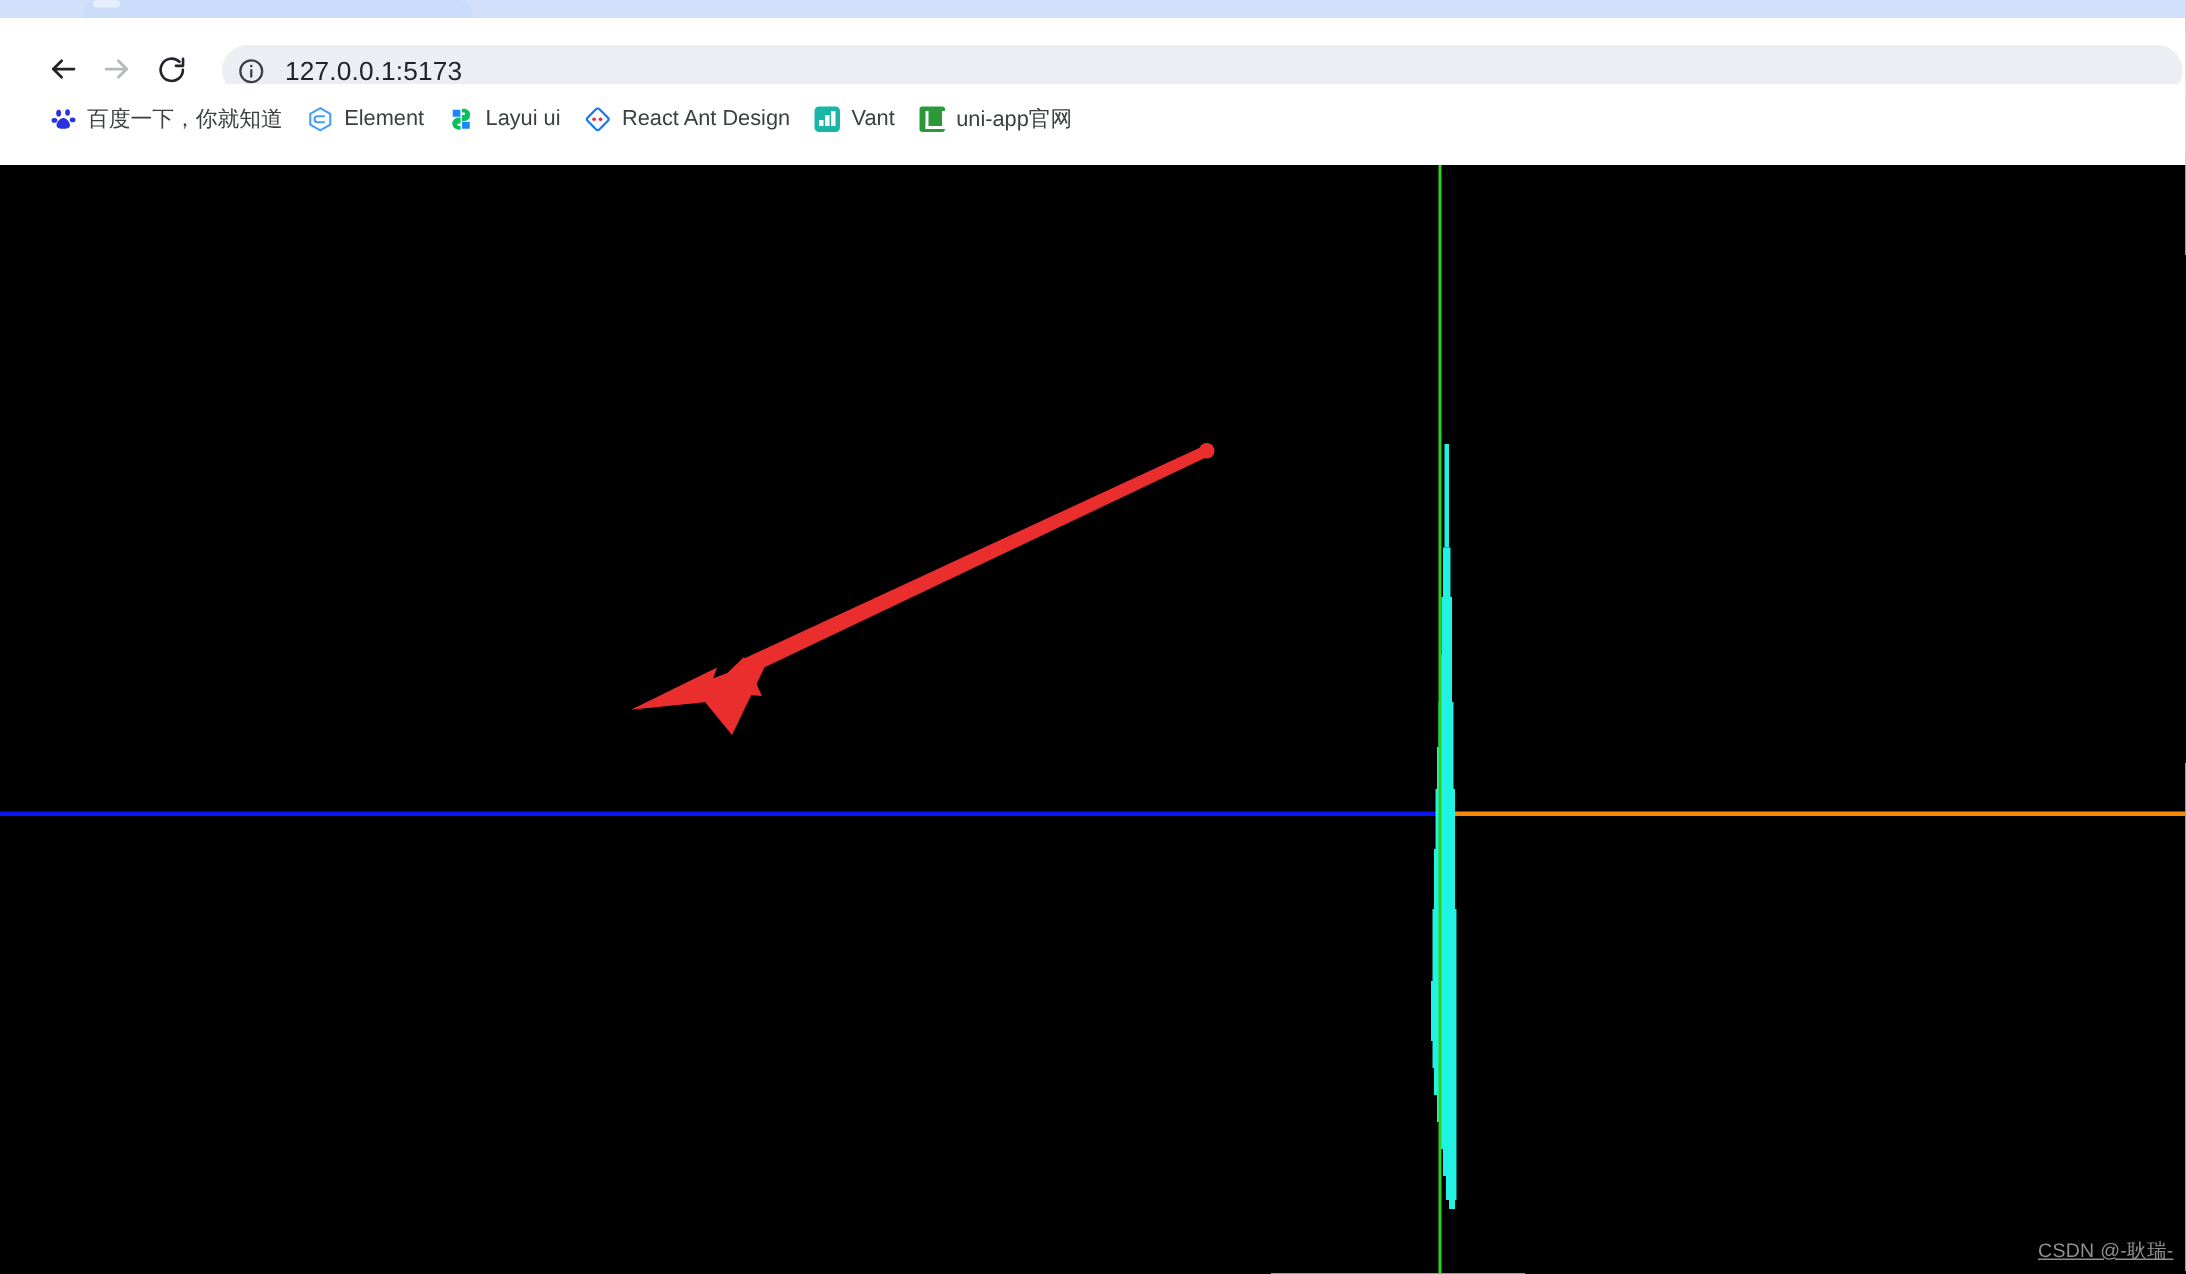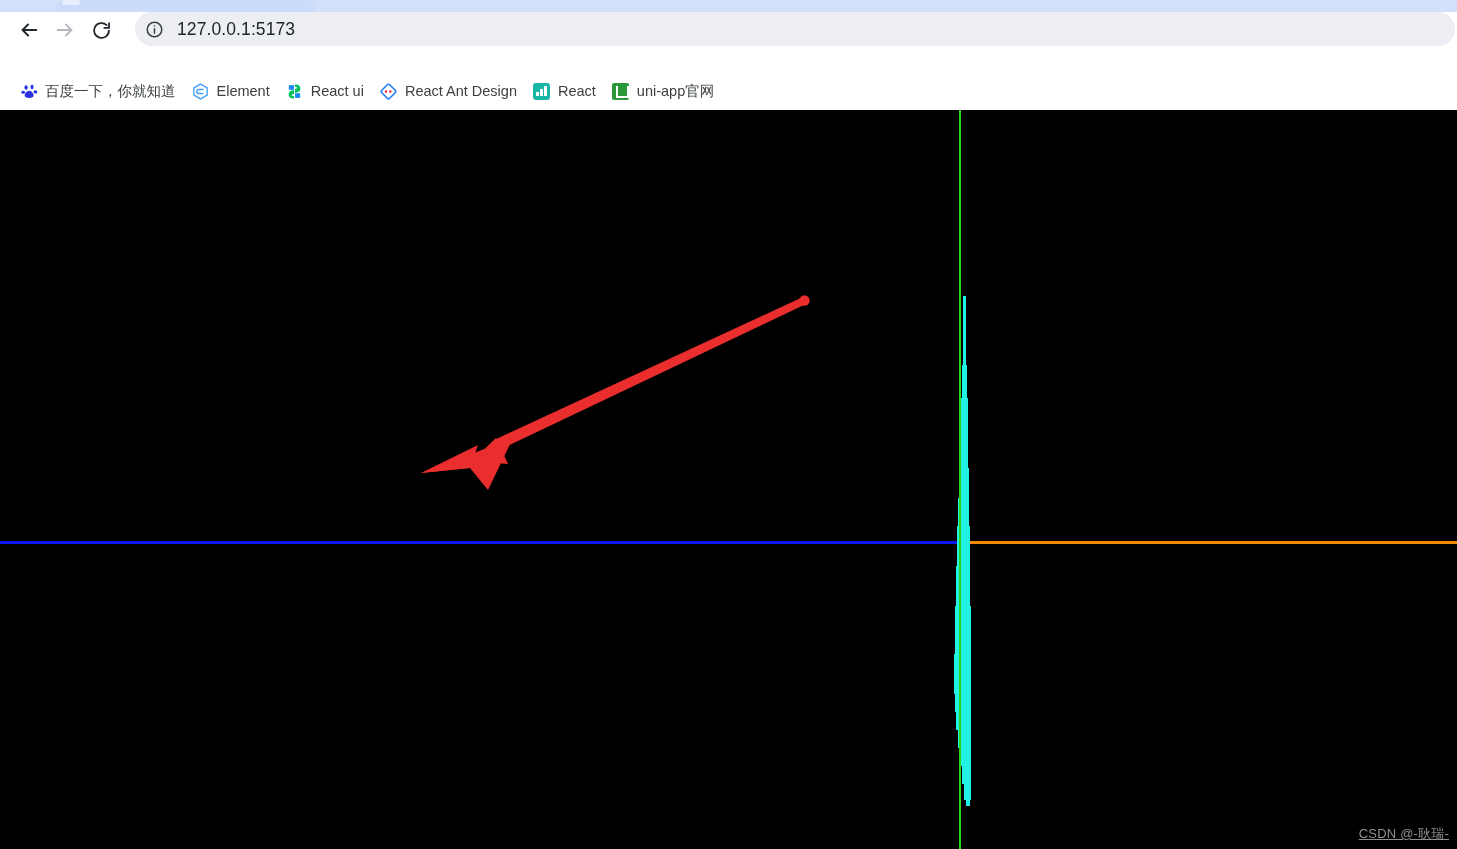--- a/index.html
+++ b/index.html
@@ -42,22 +42,22 @@
   }
 
   .toolbar {
     position: absolute;
     top: 12px; left: 0;
     width: 1457px;
     height: 52px;
     background: #ffffff;
     border-radius: 10px 10px 0 0;
     display: flex;
-    align-items: flex-start;
-    padding-left: 11px;
+    align-items: flex-end;
+    padding-left: 24px;
   }
 
   .navbtn {
     width: 36px; height: 36px;
     border-radius: 50%;
     display: flex;
     align-items: center;
     justify-content: center;
     border: none;
     background: transparent;
@@ -91,27 +91,27 @@
     font-size: 17.5px;
     color: #20252b;
     letter-spacing: 0.1px;
     white-space: nowrap;
     font-family: "Liberation Sans", sans-serif;
   }
 
   
   .bookmarks {
     position: absolute;
-    top: 68px; left: 0;
+    top: 56px; left: 0;
     width: 1457px;
     height: 46px;
     background: #ffffff;
     display: flex;
     align-items: center;
-    padding-left: 12px;
+    padding-left: 25px;
   }
   .bm {
     display: flex;
     align-items: center;
     height: 30px;
     padding: 0 8px;
     border-radius: 5px;
     cursor: pointer;
     white-space: nowrap;
   }
@@ -302,39 +302,39 @@
 
     <div class="bm">
       <span class="bm-ico">
         <svg width="17" height="17" viewBox="0 0 24 24">
           <path d="M4 3h7.2v6.6H4z" fill="#1989fa"></path>
           <path d="M12.8 14.4H20V21h-7.2z" fill="#1989fa"></path>
           <path d="M14 2.2c3.8 0 6.4 2.3 6.4 5.7s-2.6 5.8-6.4 5.8h-1.4V8.1H14c1 0 1.6-.5 1.6-1.3S15 5.6 14 5.6h-1.4V2.2z" fill="#07c160"></path>
           <path d="M10 21.8c-3.8 0-6.4-2.3-6.4-5.7s2.6-5.8 6.4-5.8h1.4v5.6H10c-1 0-1.6.5-1.6 1.3s.6 1.2 1.6 1.2h1.4v3.4z" fill="#07c160"></path>
         </svg>
       </span>
-      <span class="bm-label">React ui</span>
+      <span class="bm-label">Layui ui</span>
     </div>
 
     <div class="bm">
       <span class="bm-ico">
         <svg width="17" height="17" viewBox="0 0 24 24">
           <rect x="12" y="0.9" width="15.7" height="15.7" rx="2.4" transform="rotate(45 12 0.9)" fill="none" stroke="#1677ff" stroke-width="2.1"></rect>
           <circle cx="8.5" cy="12" r="1.7" fill="#f5222d"></circle>
           <circle cx="14.6" cy="12" r="1.7" fill="#f5222d"></circle>
         </svg>
       </span>
       <span class="bm-label">React Ant Design</span>
     </div>
 
     <div class="bm">
       <span class="bm-ico">
         <span class="ico-layui"></span>
       </span>
-      <span class="bm-label">React</span>
+      <span class="bm-label">Vant</span>
     </div>
 
     <div class="bm">
       <span class="bm-ico">
         <span class="ico-uni"></span>
       </span>
       <span class="bm-label">uni-app官网</span>
     </div>
   </div>
 

